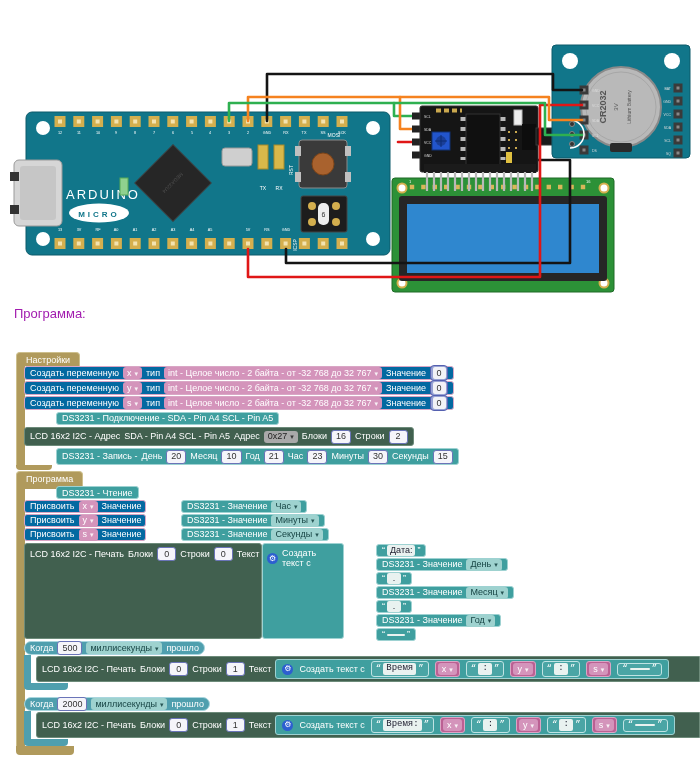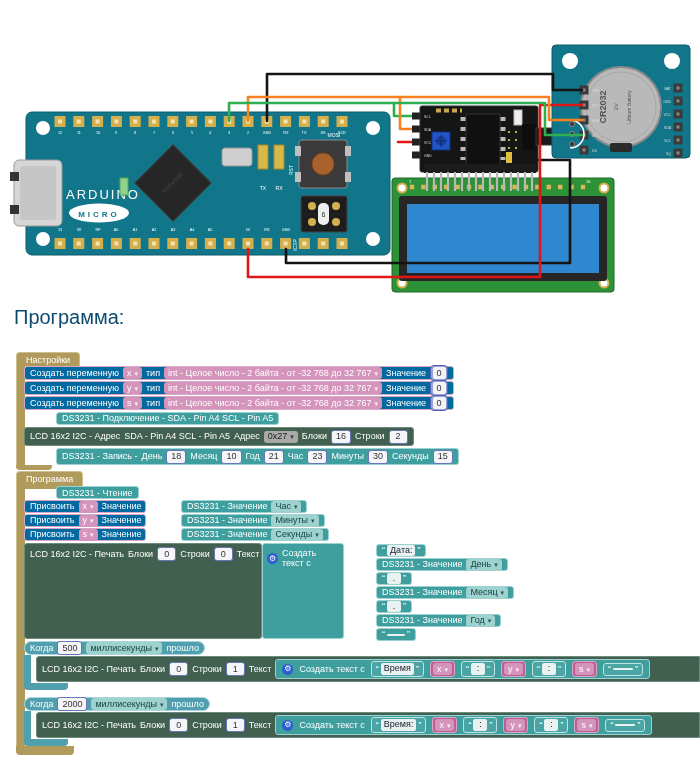--- a/index.html
+++ b/index.html
@@ -1,18 +1,18 @@
 <!DOCTYPE html>
 <html><head>
 <meta charset="utf-8">
 <style>
   html,body{margin:0;padding:0;background:#fff;}
   .stage{position:relative;width:700px;height:766px;background:#fff;overflow:hidden;
          font-family:"Liberation Sans", sans-serif;}
-  .heading{position:absolute;left:14px;top:306px;font-size:20px;color:#0c4a6e;}
+  .heading{position:absolute;left:14px;top:306px;font-size:13px;color:#a21caf;}
   
   .b{position:absolute;display:flex;align-items:center;gap:4px;padding:0 5px;
      font-size:9px;line-height:1;color:#fff;border-radius:3px;white-space:nowrap;
      box-sizing:border-box;border:1px solid rgba(255,255,255,.45);}
   .pink{background:#0369a1;border-color:#d9a6c5;}
   .teal{background:#3f9f9f;border-color:#9ed2d2;margin-left:32px;}
   .dkg{background:#41604f;border-color:#6d8b7a;}
   .cyan{background:#4f9fae;border-color:#a9d6de;border-radius:7px;}
   .tab{position:absolute;box-sizing:border-box;font-size:9px;color:#fff;padding:2px 9px;
        border-radius:4px 4px 0 0;background:#b09a5c;border:1px solid #cdbf8d;border-bottom:none;
@@ -31,21 +31,21 @@
   .sockb{display:inline-flex;background:#98a2d4;border:1px solid #5560b0;border-radius:4px;padding:1.5px;}
   .sockb .numf{background:#f2f2f7;border-radius:2px;padding:0.5px 4px;color:#333;line-height:1.2;}
   .qw{display:inline-flex;align-items:center;gap:2px;}
   .qw::before{content:"“";}
   .qw::after{content:"”";}
   .qf{background:#e9f2f0;color:#223;border-radius:2px;padding:1px 3px;min-width:8px;
       text-align:center;line-height:1.1;}
   .gear{display:inline-flex;width:11px;height:11px;border-radius:50%;background:#2d5fd0;
         color:#fff;font-size:8px;align-items:center;justify-content:center;flex:none;}
   .qchip{display:inline-flex;align-items:center;background:#4aa5a5;border:1px solid #bfe3e3;
-         border-radius:3px;padding:1px 4px;}
+         border-radius:3px;padding:1px 4px;font-family:Liberation Mono, monospace;}
   .varchip{display:inline-flex;align-items:center;background:#bb6093;border:1px solid #d9a6c5;
            border-radius:3px;padding:1px 2px;}
   .ictc{display:inline-flex;align-items:center;gap:6px;background:#3f9f9f;
         border:1px solid #9ed2d2;border-radius:3px;padding:2px 6px;height:20px;box-sizing:border-box;}
   .dkgbox{position:absolute;background:#41604f;border:1px solid #6d8b7a;border-radius:3px;box-sizing:border-box;}
   .hdr{display:flex;align-items:center;gap:4px;padding:3px 5px;font-size:9px;color:#fff;white-space:nowrap;}
   .ct{position:absolute;}
   .ctspine{position:absolute;left:0;top:0;background:#3f9f9f;border:1px solid #9ed2d2;
            border-radius:3px;box-sizing:border-box;color:#fff;font-size:9px;}
   .ctspine .hdr{padding:3px 4px;}
@@ -295,21 +295,21 @@
       <span class="dd grayf">0x27</span>
       <span>Блоки</span>
       <span class="num">16</span>
       <span>Строки</span>
       <span class="num">2</span>
     </div>
 
     <div class="b teal" style="left:24px;top:448px;height:17px;">
       <span>DS3231 - Запись -</span>
       <span>День</span>
-      <span class="num">18</span>
+      <span class="num">20</span>
       <span>Месяц</span>
       <span class="num">10</span>
       <span>Год</span>
       <span class="num">21</span>
       <span>Час</span>
       <span class="num">23</span>
       <span>Минуты</span>
       <span class="num">30</span>
       <span>Секунды</span>
       <span class="num">15</span>

